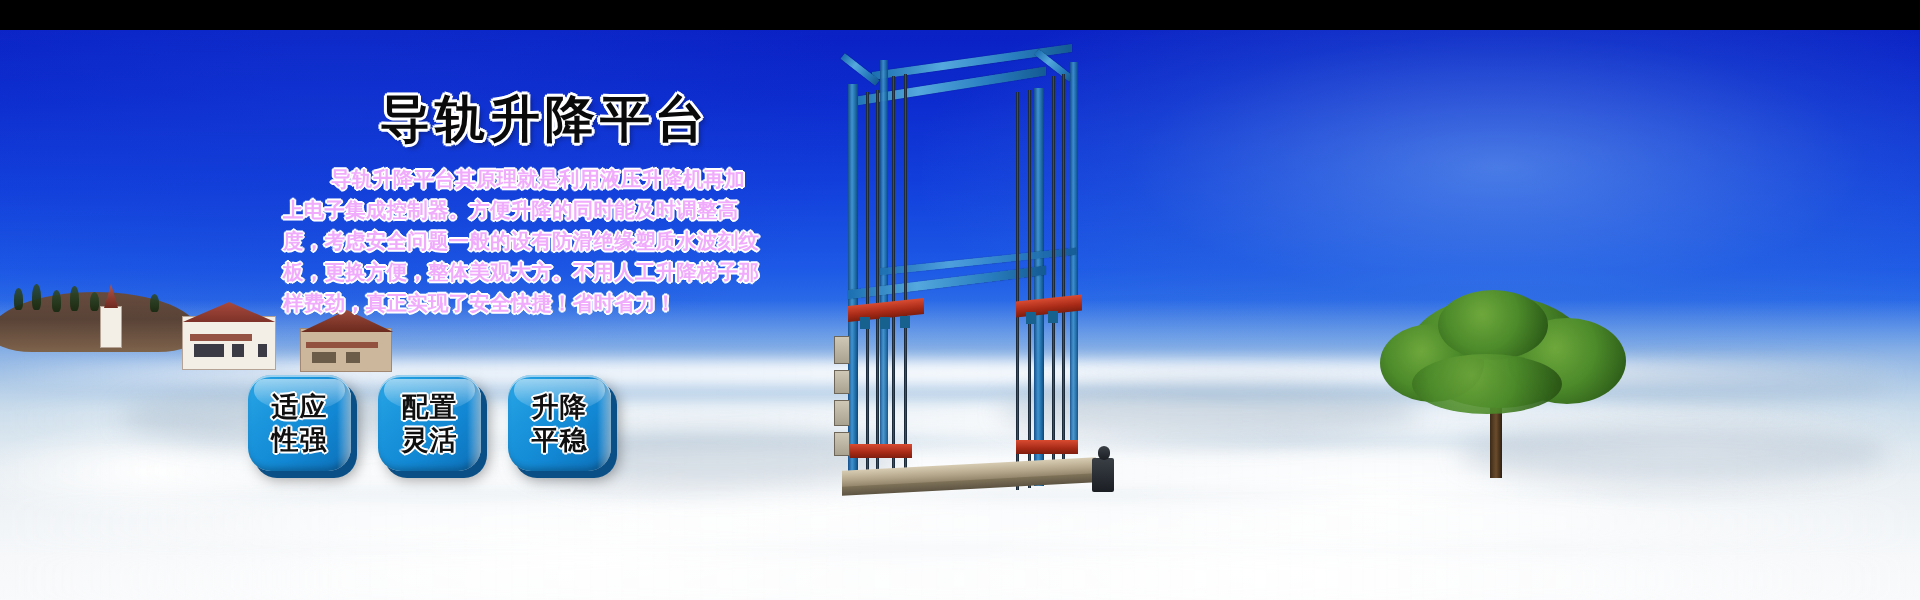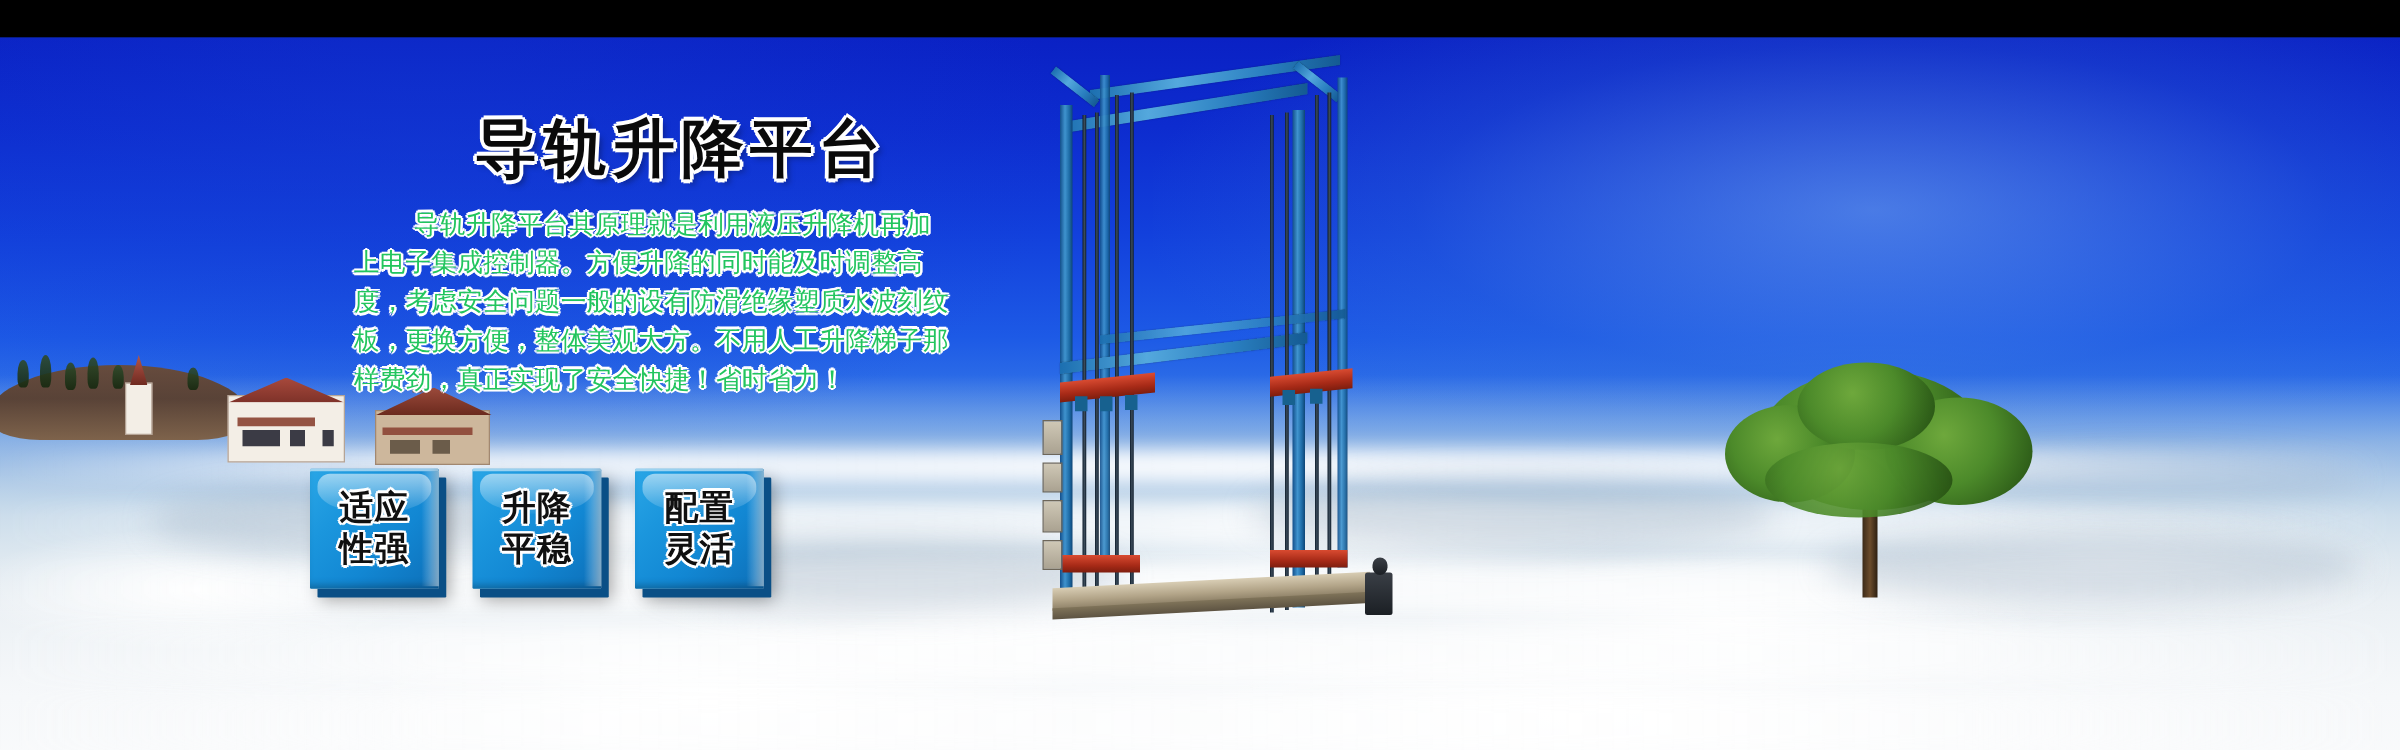--- a/index.html
+++ b/index.html
@@ -146,35 +146,35 @@
       -2px -2px 0 #fff,  2px -2px 0 #fff,
       -2px  2px 0 #fff,  2px  2px 0 #fff,
       -3px  0   0 #fff,  3px  0   0 #fff,
        0   -3px 0 #fff,  0    3px 0 #fff,
        4px  4px 5px rgba(0,0,0,.35);
     white-space:nowrap;
   }
 
   .para {
     position:absolute; left:283px; top:134px; width:480px;
-    font-size:20.5px; line-height:31px; font-weight:normal;
-    color:#22c55e; letter-spacing:.2px;
+    font-size:20.5px; line-height:31px; font-weight:bold;
+    color:#f0abfc; letter-spacing:.2px;
     text-indent:48px;
     text-shadow:
       -1.3px -1.3px 0 #fff, 1.3px -1.3px 0 #fff,
       -1.3px  1.3px 0 #fff, 1.3px  1.3px 0 #fff,
       -2px 0 0 #fff, 2px 0 0 #fff, 0 -2px 0 #fff, 0 2px 0 #fff;
   }
 
   
   .btnrow { position:absolute; left:248px; top:345px; display:flex; gap:27px; }
   .btn3d {
     position:relative;
     width:103px; height:96px;
-    border-radius:1px;
+    border-radius:23px;
     background:linear-gradient(135deg,#2aa6e6 0%,#1b96dd 30%,#1287d3 62%,#0d6fb8 100%);
     box-shadow:
       inset 0 2px 0 rgba(255,255,255,.55),
       inset -3px -3px 6px rgba(0,0,0,.25),
       6px 7px 0 #0a4f86,
       8px 9px 14px rgba(0,0,0,.35);
     display:flex; align-items:center; justify-content:center;
     overflow:hidden;
   }
   .btn3d::before {
@@ -307,22 +307,22 @@
   <div class="title">导轨升降平台</div>
 
   <div class="para">导轨升降平台其原理就是利用液压升降机再加上电子集成控制器。方便升降的同时能及时调整高度，考虑安全问题一般的设有防滑绝缘塑质水波刻纹板，更换方便，整体美观大方。不用人工升降梯子那样费劲，真正实现了安全快捷！省时省力！</div>
 
   <div class="btnrow">
     <div class="btn3d">
       <span class="btn-label">适应
 性强</span>
     </div>
     <div class="btn3d">
+      <span class="btn-label">配置
+灵活</span>
+    </div>
+    <div class="btn3d">
       <span class="btn-label">升降
 平稳</span>
     </div>
-    <div class="btn3d">
-      <span class="btn-label">配置
-灵活</span>
-    </div>
   </div>
 
 </div>
 
 </body></html>

